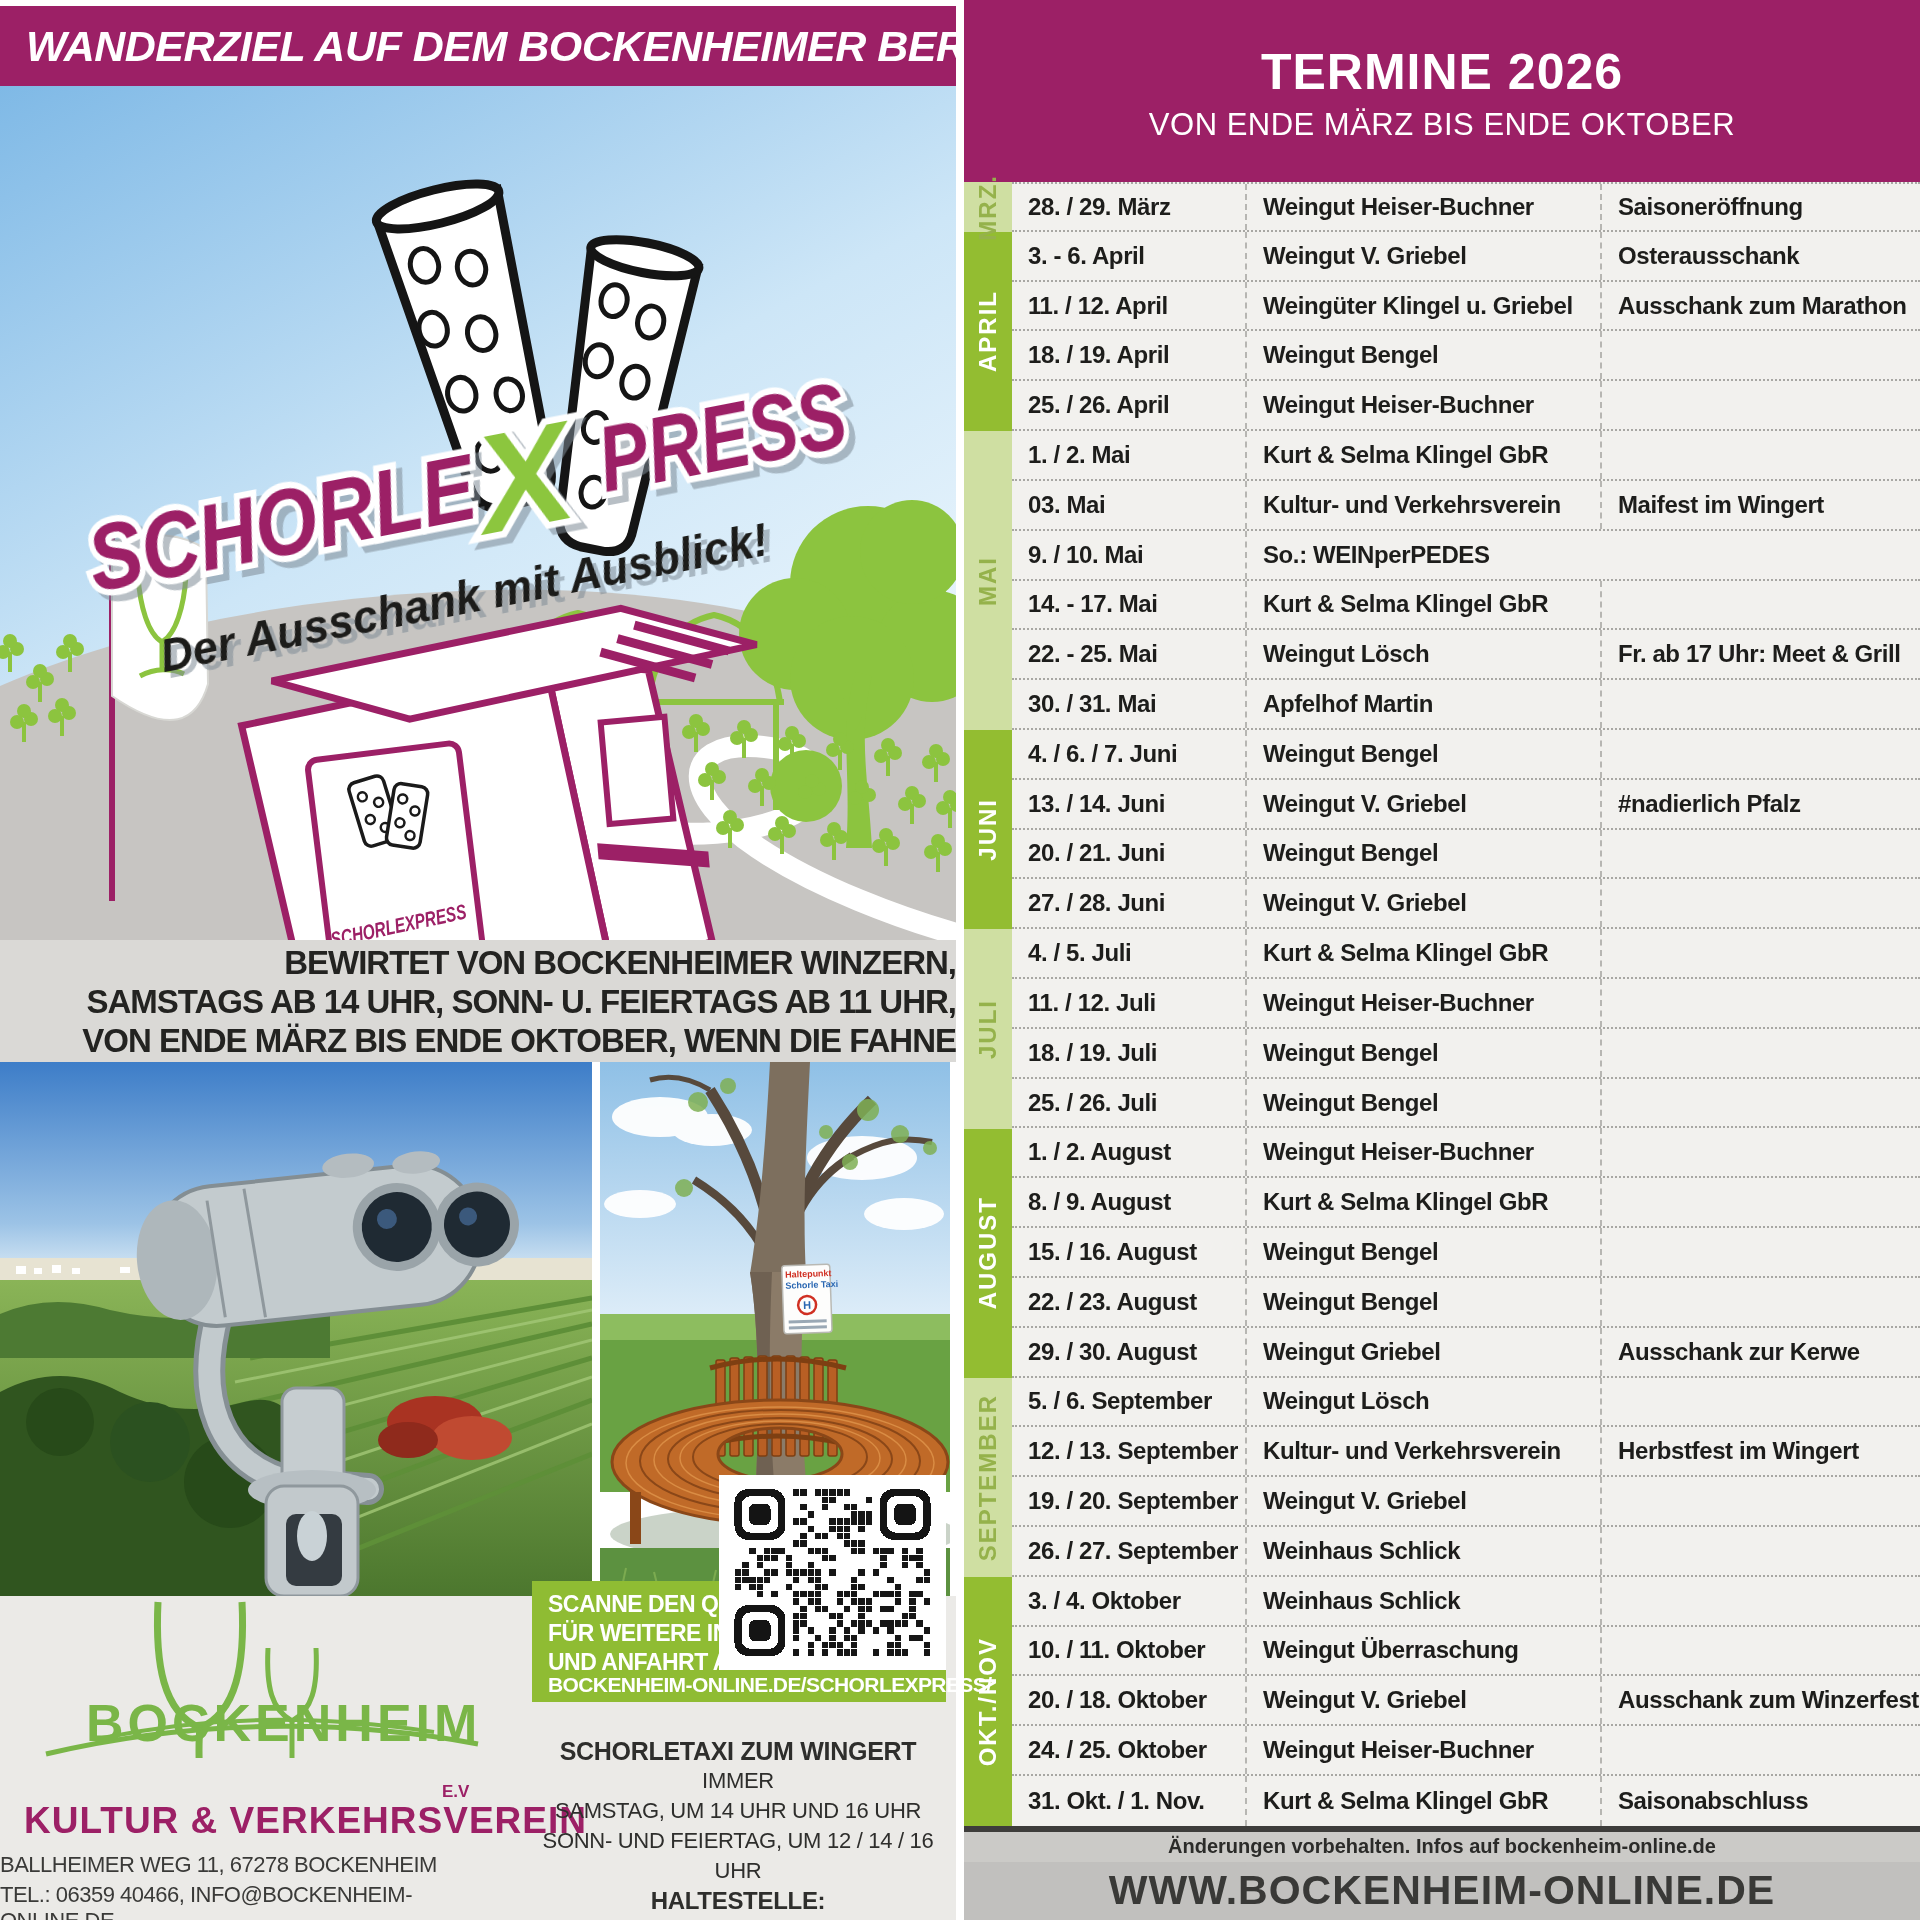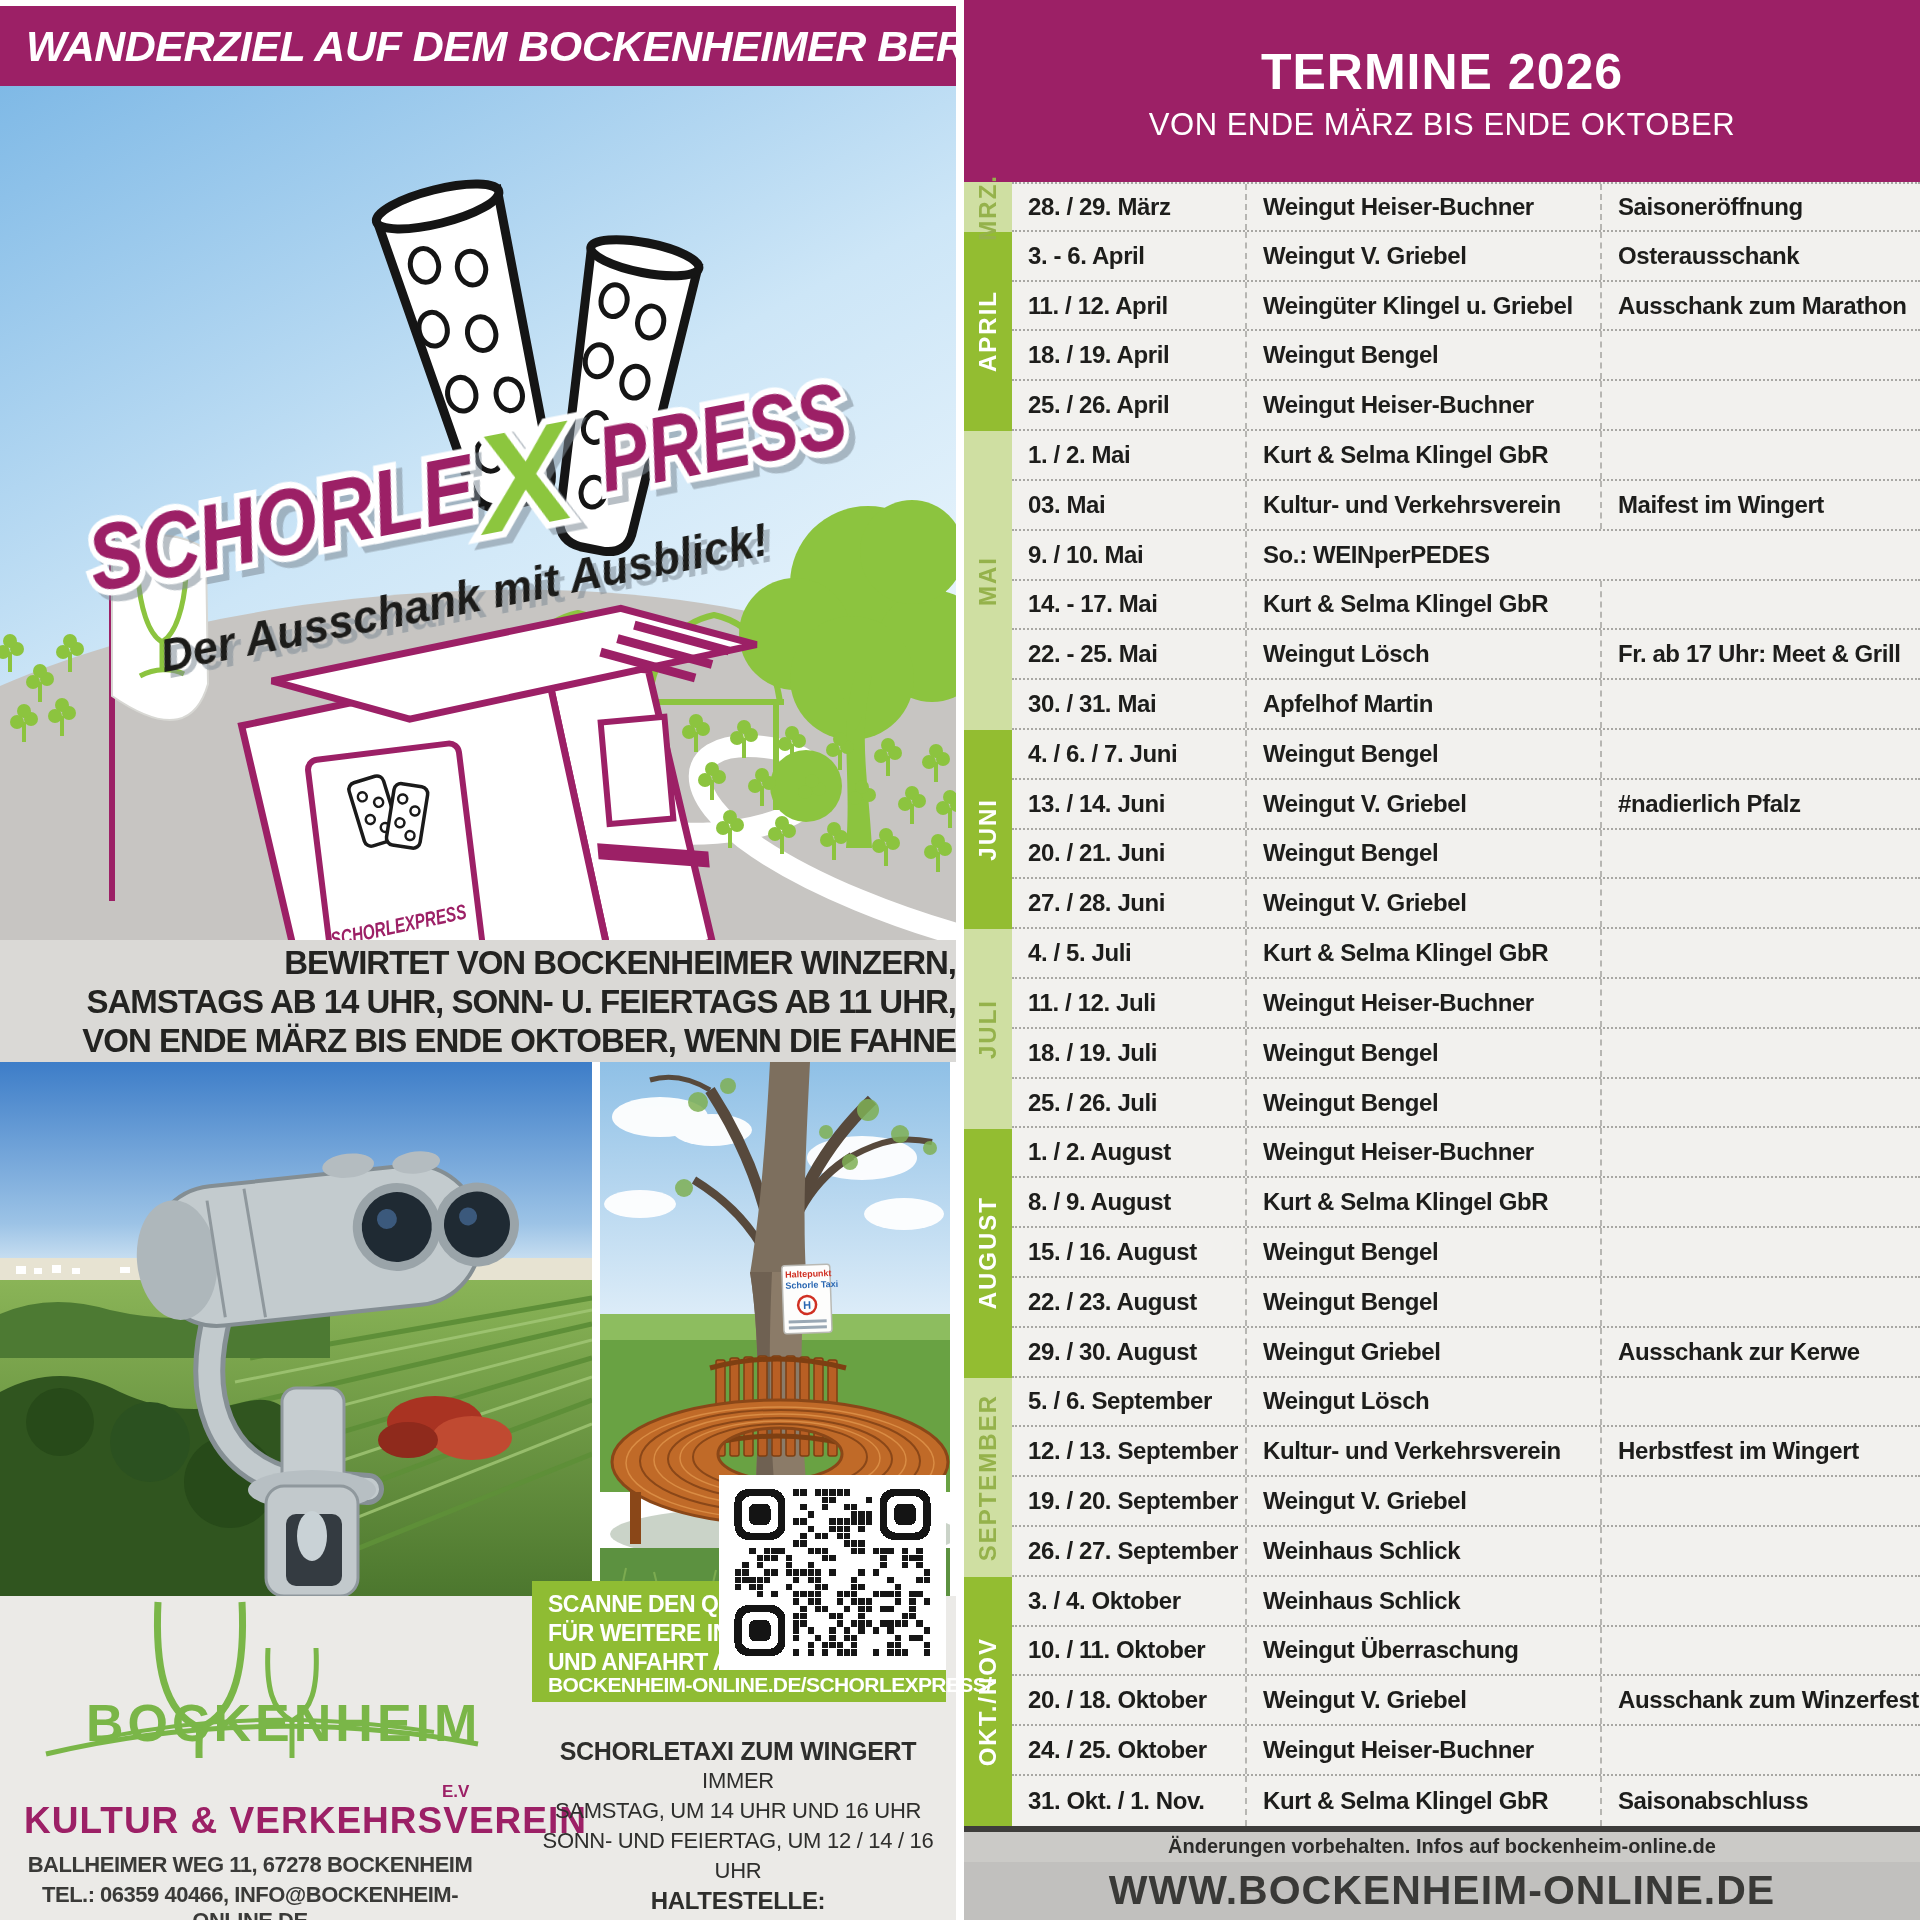--- a/index.html
+++ b/index.html
@@ -25,21 +25,21 @@
   .cart-t{font-style:italic;font-weight:bold;font-size:21px;fill:var(--magenta)}
   .lp-claim{position:absolute;left:0;top:940px;width:956px;height:122px;background:var(--band-gray);
     text-align:right;padding-top:3px;color:#232321;font-weight:bold;font-size:33px;line-height:39px;letter-spacing:-1px}
   .lp-photos{position:absolute;left:0;top:1062px;width:956px;height:534px;background:#fff}
   .photo-left{position:absolute;left:0;top:0;width:592px;height:534px;overflow:hidden}
   .photo-right{position:absolute;left:600px;top:0;width:350px;height:534px;overflow:hidden}
   .lp-bottom{position:absolute;left:0;top:1596px;width:956px;height:324px;background:var(--bottom-gray)}
   .brand1{position:absolute;left:86px;top:1693px;font-size:52px;font-weight:bold;color:var(--club-green);letter-spacing:4px}
   .brand-ev{position:absolute;left:442px;top:1782px;font-size:17px;font-weight:bold;color:var(--magenta)}
   .brand2{position:absolute;left:24px;top:1800px;font-size:37px;font-weight:bold;color:var(--magenta);letter-spacing:1px}
-  .addr{position:absolute;left:0;width:500px;text-align:center;color:#3a3a38;font-weight:bold;font-size:22px;letter-spacing:-0.5px}
+  .addr{position:absolute;left:0;width:500px;color:#3a3a38;font-weight:normal;font-size:22px;letter-spacing:-0.5px}
   .addr1{top:1852px}
   .addr2{top:1882px}
   .taxi{position:absolute;left:520px;top:1736px;width:436px;text-align:center;color:#2e2e2c;font-size:22px;line-height:30px;letter-spacing:-0.3px}
   .taxi .b{font-weight:bold;font-size:25px}
   .taxi .b2{font-weight:bold;font-size:24px}
   .qr-green{position:absolute;left:532px;top:1581px;width:414px;height:121px;background:#8fbc33;
     color:#fff;font-weight:bold;padding:9px 0 0 16px;z-index:3}
   .qr-green .ql{font-size:23px;line-height:29px;letter-spacing:-0.5px;white-space:nowrap}
   .qr-green .ql4{position:absolute;left:16px;bottom:5px;font-size:21px;letter-spacing:-0.6px;white-space:nowrap}
   .qr-white{position:absolute;left:719px;top:1475px;width:227px;height:195px;background:#fff;z-index:4;padding:14px}

